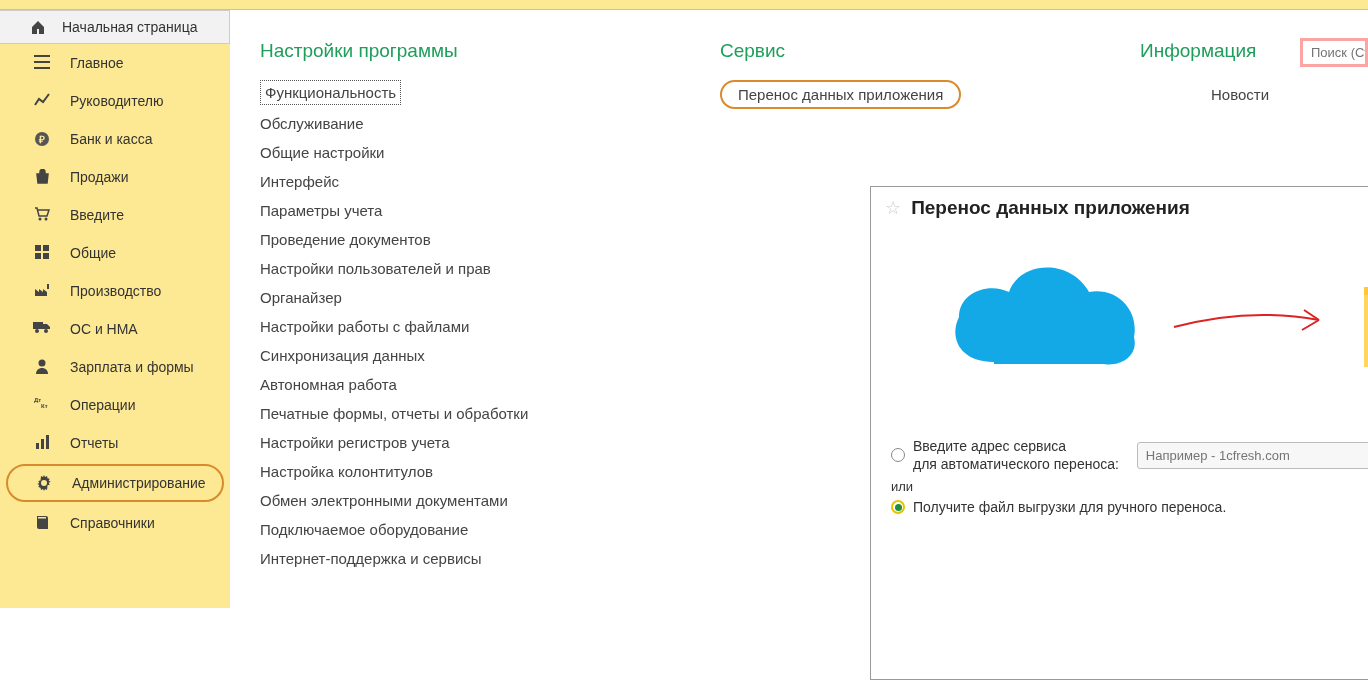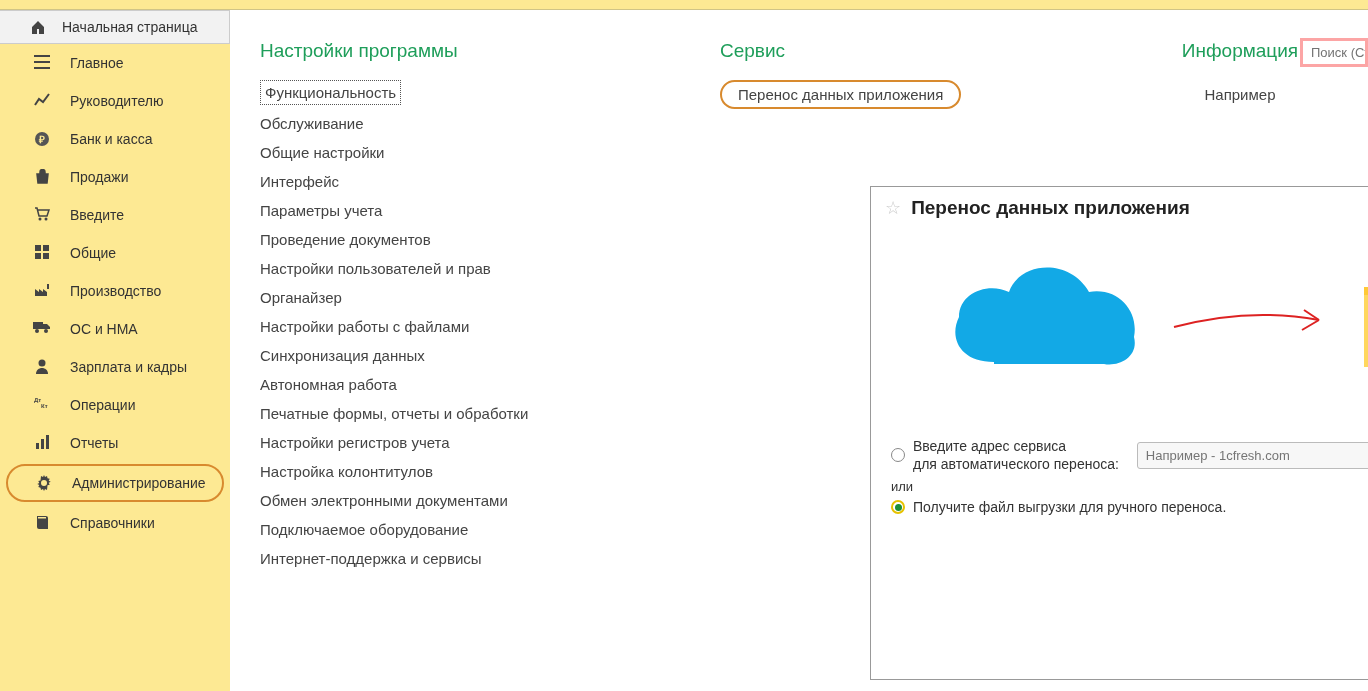--- a/index.html
+++ b/index.html
@@ -1,40 +1,40 @@
 <!DOCTYPE html>
 <html><head>
 <meta charset="utf-8">
 <style>
   * { box-sizing: border-box; margin: 0; padding: 0; font-family: Arial, sans-serif; }
   body { width: 1368px; height: 691px; background: #fff; overflow: hidden; position: relative; }
   
   .topbar { height: 10px; background: #fde993; border-bottom: 1px solid #d0c486; }
   
-  .sidebar { position: absolute; left: 0; top: 10px; width: 230px; background: #fde993; height: 681px; }
+  .sidebar { position: absolute; left: 0; top: 10px; width: 230px; background: #fde993; height: 598px; }
   .home-row { display: flex; align-items: center; padding: 8px 14px; background: #f2f2f2; border: 1px solid #ccc; border-left: none; }
   .home-row .ic { width: 20px; display: inline-flex; justify-content: center; }
   .home-row span { margin-left: 14px; font-size: 14px; color: #333; }
   
   .nav-item { display: flex; align-items: flex-start; padding: 11px 14px; cursor: pointer; }
   .nav-item .ic { width: 20px; display: inline-flex; justify-content: center; color: #555; }
   .nav-item span { margin-left: 18px; font-size: 14px; color: #333; }
   .nav-item.active { border: 2px solid #d88a2e; border-radius: 20px; margin: 2px 6px; padding: 9px 8px; }
   
   .main { position: absolute; left: 230px; top: 10px; right: 0; bottom: 0; background: #fff; }
   
   .search-box { position: absolute; right: 0; top: 28px; border: 3px solid #fca5a5; padding: 4px 8px; width: 68px; font-size: 13px; color: #737373; overflow: hidden; white-space: nowrap; }
   
   .columns { display: flex; padding: 30px 20px 0 30px; gap: 20px; }
   .col { flex: 0 0 auto; }
   .col1 { width: 440px; }
   .col2 { width: 400px; }
   .col3 { width: 200px; }
   .col-title { color: #1e9e5a; font-size: 19px; margin-bottom: 18px; font-weight: normal; }
-  .col3 .col-title { text-align: center; }
+  .col3 .col-title { text-align: left; }
   
   .link-list a { display: block; color: #444; font-size: 15px; padding: 6px 0; text-decoration: none; cursor: pointer; }
   .link-list a.dotted { border: 1px dotted #555; padding: 3px 4px; display: inline-block; margin-bottom: 4px; }
   .link-list a.highlighted { border: 2px solid #d88a2e; border-radius: 16px; padding: 4px 16px; display: inline-block; margin-bottom: 4px; }
   .col3 a { text-align: center; display: block; }
   
   .dialog { position: absolute; left: 640px; top: 176px; width: 687px; height: 494px; background: #fff; border: 1px solid #999; }
   .dialog-header { display: flex; align-items: center; padding: 10px 14px; gap: 10px; }
   .dialog-star { color: #ccc; font-size: 18px; }
   .dialog-title { font-size: 19px; font-weight: bold; color: #222; flex: 1; }
@@ -140,21 +140,21 @@
         </span>
         <span>ОС и НМА</span>
       </div>
       <div class="nav-item">
         <span class="ic">
           <svg width="14" height="15" viewBox="0 0 14 15">
             <circle cx="7" cy="4" r="3.5" fill="#444"></circle>
             <path d="M1 15c0-4 3-6 6-6s6 2 6 6z" fill="#444"></path>
           </svg>
         </span>
-        <span>Зарплата и кадры</span>
+        <span>Зарплата и формы</span>
       </div>
       <div class="nav-item">
         <span class="ic">
           <svg width="16" height="12" viewBox="0 0 16 12">
             <text x="0" y="5" font-size="6" fill="#444" font-weight="bold">Дт</text>
             <text x="7" y="11" font-size="6" fill="#444" font-weight="bold">Кт</text>
           </svg>
         </span>
         <span>Операции</span>
       </div>
@@ -196,21 +196,21 @@
       <div class="col-title">Настройки программы</div>
       <div class="link-list" id="settings-list"><a class="dotted">Функциональность</a><a>Обслуживание</a><a>Общие настройки</a><a>Интерфейс</a><a>Параметры учета</a><a>Проведение документов</a><a>Настройки пользователей и прав</a><a>Органайзер</a><a>Настройки работы с файлами</a><a>Синхронизация данных</a><a>Автономная работа</a><a>Печатные формы, отчеты и обработки</a><a>Настройки регистров учета</a><a>Настройка колонтитулов</a><a>Обмен электронными документами</a><a>Подключаемое оборудование</a><a>Интернет-поддержка и сервисы</a></div>
     </div>
     <div class="col col2">
       <div class="col-title">Сервис</div>
       <div class="link-list" id="service-list"><a class="highlighted">Перенос данных приложения</a></div>
     </div>
     <div class="col col3">
       <div class="col-title">Информация</div>
       <div class="link-list" id="info-list">
-          <a>Например</a>
+          <a>Новости</a>
         </div>
     </div>
   </div>
 
   <div class="dialog">
     <div class="dialog-header">
       <span class="dialog-star">☆</span>
       <span class="dialog-title">Перенос данных приложения</span>
 
     </div>

